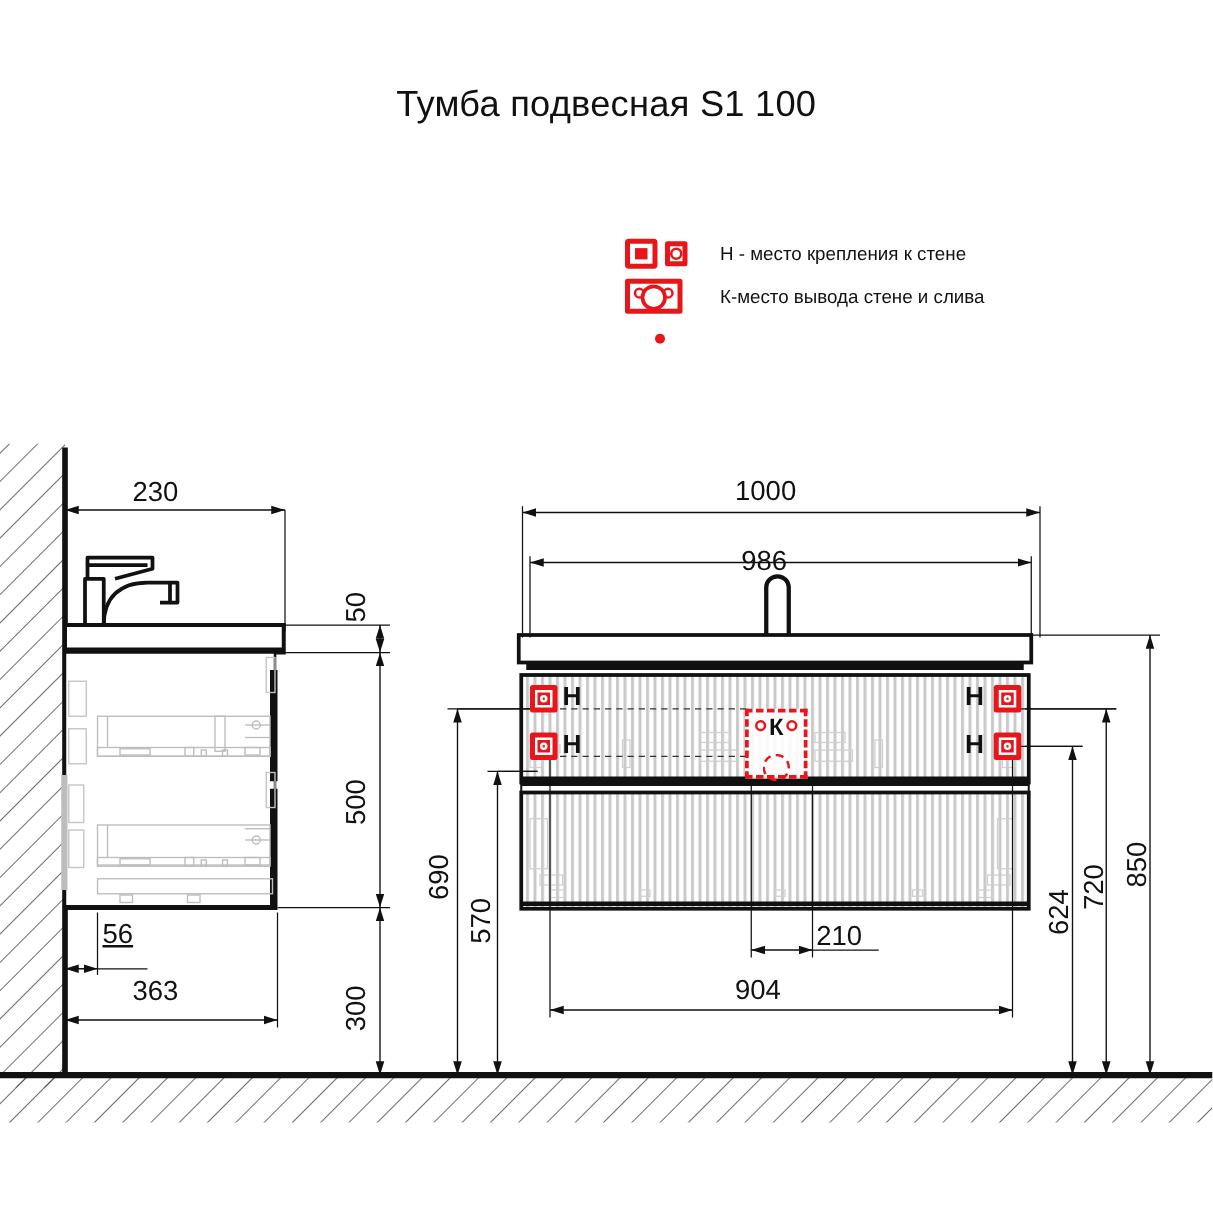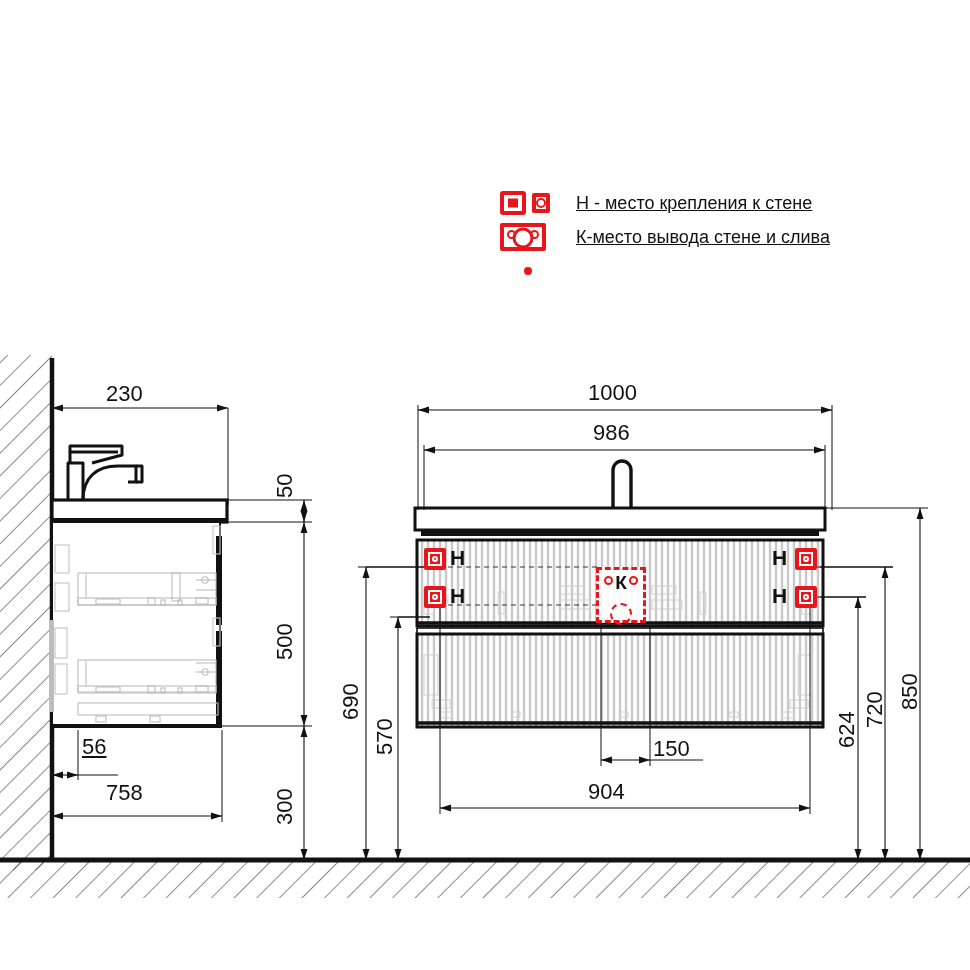--- a/index.html
+++ b/index.html
@@ -10,21 +10,21 @@
   }
   #stage{position:absolute;left:0;top:0;width:970px;height:970px;}
   svg.layer{position:absolute;left:0;top:0;width:970px;height:970px;}
   .title{
     position:absolute;left:0;top:68px;width:970px;text-align:center;
     font-size:29px;letter-spacing:.2px;color:#111;
   }
   .legend{position:absolute;left:500px;top:186px;width:460px;}
   .legend-row{display:flex;align-items:center;height:34px;}
   .legend-icons{width:70px;display:flex;align-items:center;justify-content:flex-start;gap:6px;}
-  .legend-text{font-size:18px;color:#111;white-space:nowrap;text-decoration:underline;}
+  .legend-text{font-size:15px;color:#111;white-space:nowrap;}
   .lg-r1{margin-left:6px;}
   .lg-r2{margin-left:6px;}
   .lg-r3{margin-left:6px;}
   
   .mk{position:relative;display:inline-block;box-sizing:border-box;}
   .mk-h-big{width:26px;height:24px;border:4px solid #e8161b;border-radius:3px;}
   .mk-h-big::before{
     content:"";position:absolute;left:50%;top:50%;transform:translate(-50%,-50%);
     width:10px;height:9px;background:#e8161b;
   }
@@ -54,20 +54,21 @@
   .fm-k .kbig{position:absolute;left:50%;top:33px;transform:translateX(-50%);
     width:22px;height:22px;border:2.5px dashed #e8161b;border-radius:50%;box-sizing:border-box;}
   .fm-k .kchar{position:absolute;left:50%;top:2px;transform:translateX(-50%);
     font-size:19px;font-weight:700;color:#111;}
 </style>
 </head>
 <body>
 
 <div id="stage">
 
+  <div class="title">Тумба подвесная S1 100</div>
 
   <div class="legend">
     <div class="legend-row">
       <div class="legend-icons">
         <span class="mk mk-h-big"></span>
         <span class="mk mk-h-sm"></span>
       </div>
       <div class="legend-text lg-r1">H - место крепления к стене</div>
     </div>
     <div class="legend-row">
@@ -278,30 +279,30 @@
       <line x1="430" y1="567" x2="600" y2="567"></line>
       <line x1="430" y1="605" x2="600" y2="605"></line>
     </g>
   </svg>
 
   <div class="dim" style="left:106px;top:381px;">230</div>
   <div class="dim v" style="left:272px;top:498px;">50</div>
   <div class="dim v" style="left:272px;top:660px;">500</div>
   <div class="dim v" style="left:272px;top:825px;">300</div>
   <div class="dim" style="left:82px;top:734px;text-decoration:underline;">56</div>
-  <div class="dim" style="left:106px;top:780px;">758</div>
+  <div class="dim" style="left:106px;top:780px;">363</div>
 
   <div class="dim" style="left:588px;top:380px;">1000</div>
-  <div class="dim" style="left:593px;top:420px;">986</div>
+  <div class="dim" style="left:593px;top:436px;">986</div>
   <div class="dim v" style="left:338px;top:720px;">690</div>
   <div class="dim v" style="left:372px;top:755px;">570</div>
   <div class="dim v" style="left:834px;top:748px;">624</div>
   <div class="dim v" style="left:862px;top:728px;">720</div>
   <div class="dim v" style="left:897px;top:710px;">850</div>
-  <div class="dim" style="left:653px;top:736px;">150</div>
+  <div class="dim" style="left:653px;top:736px;">210</div>
   <div class="dim" style="left:588px;top:779px;">904</div>
 
   <div class="fm" style="left:424px;top:548px;">
     <div class="fm-h">
         <span class="inner"></span>
         <span class="dot"></span>
       </div>
   </div>
   <div class="fm-lbl" style="left:450px;top:546px;">H</div>
 

